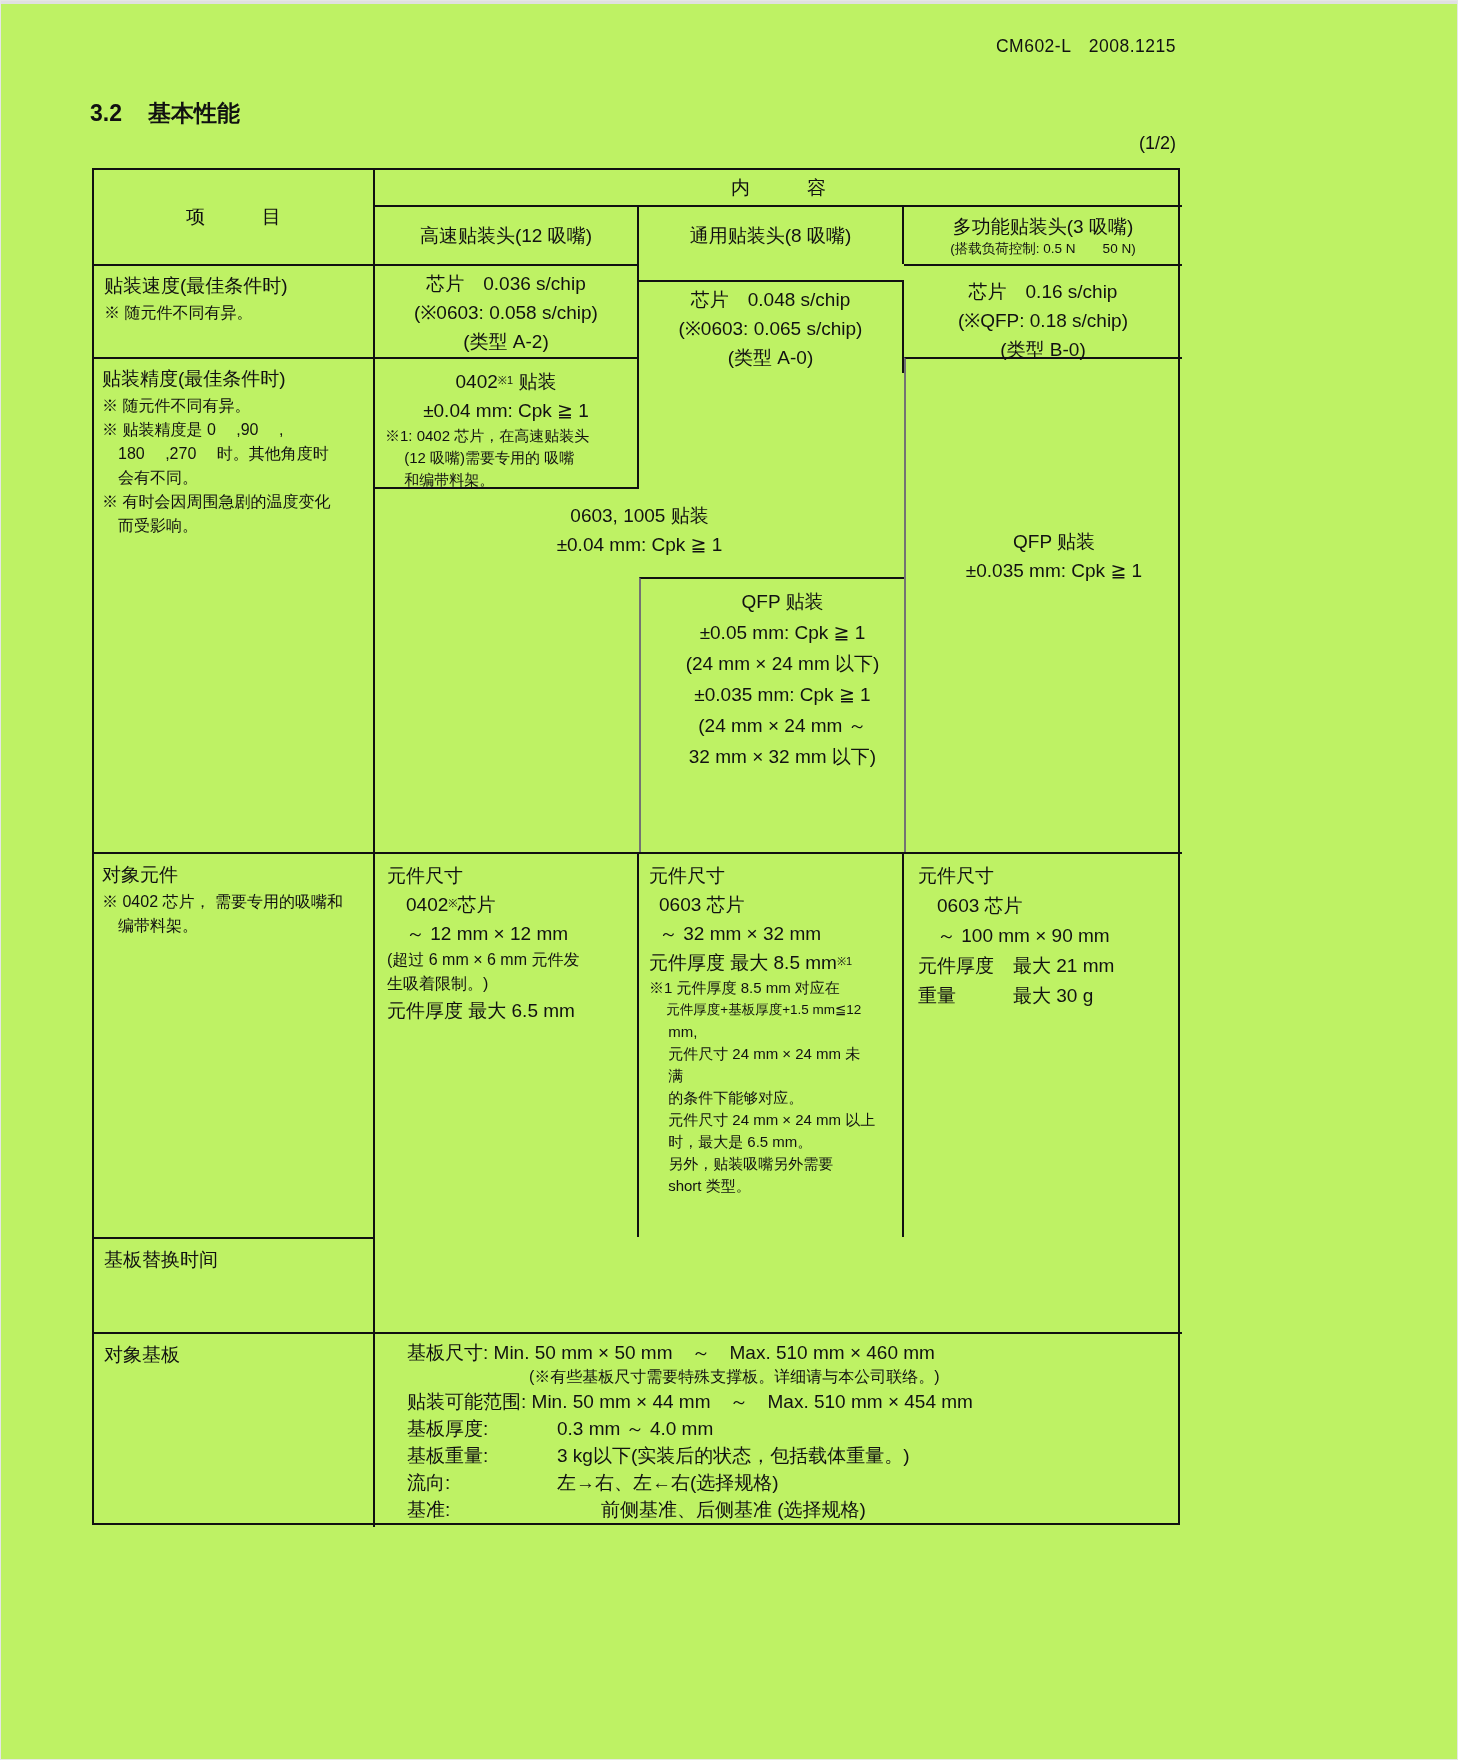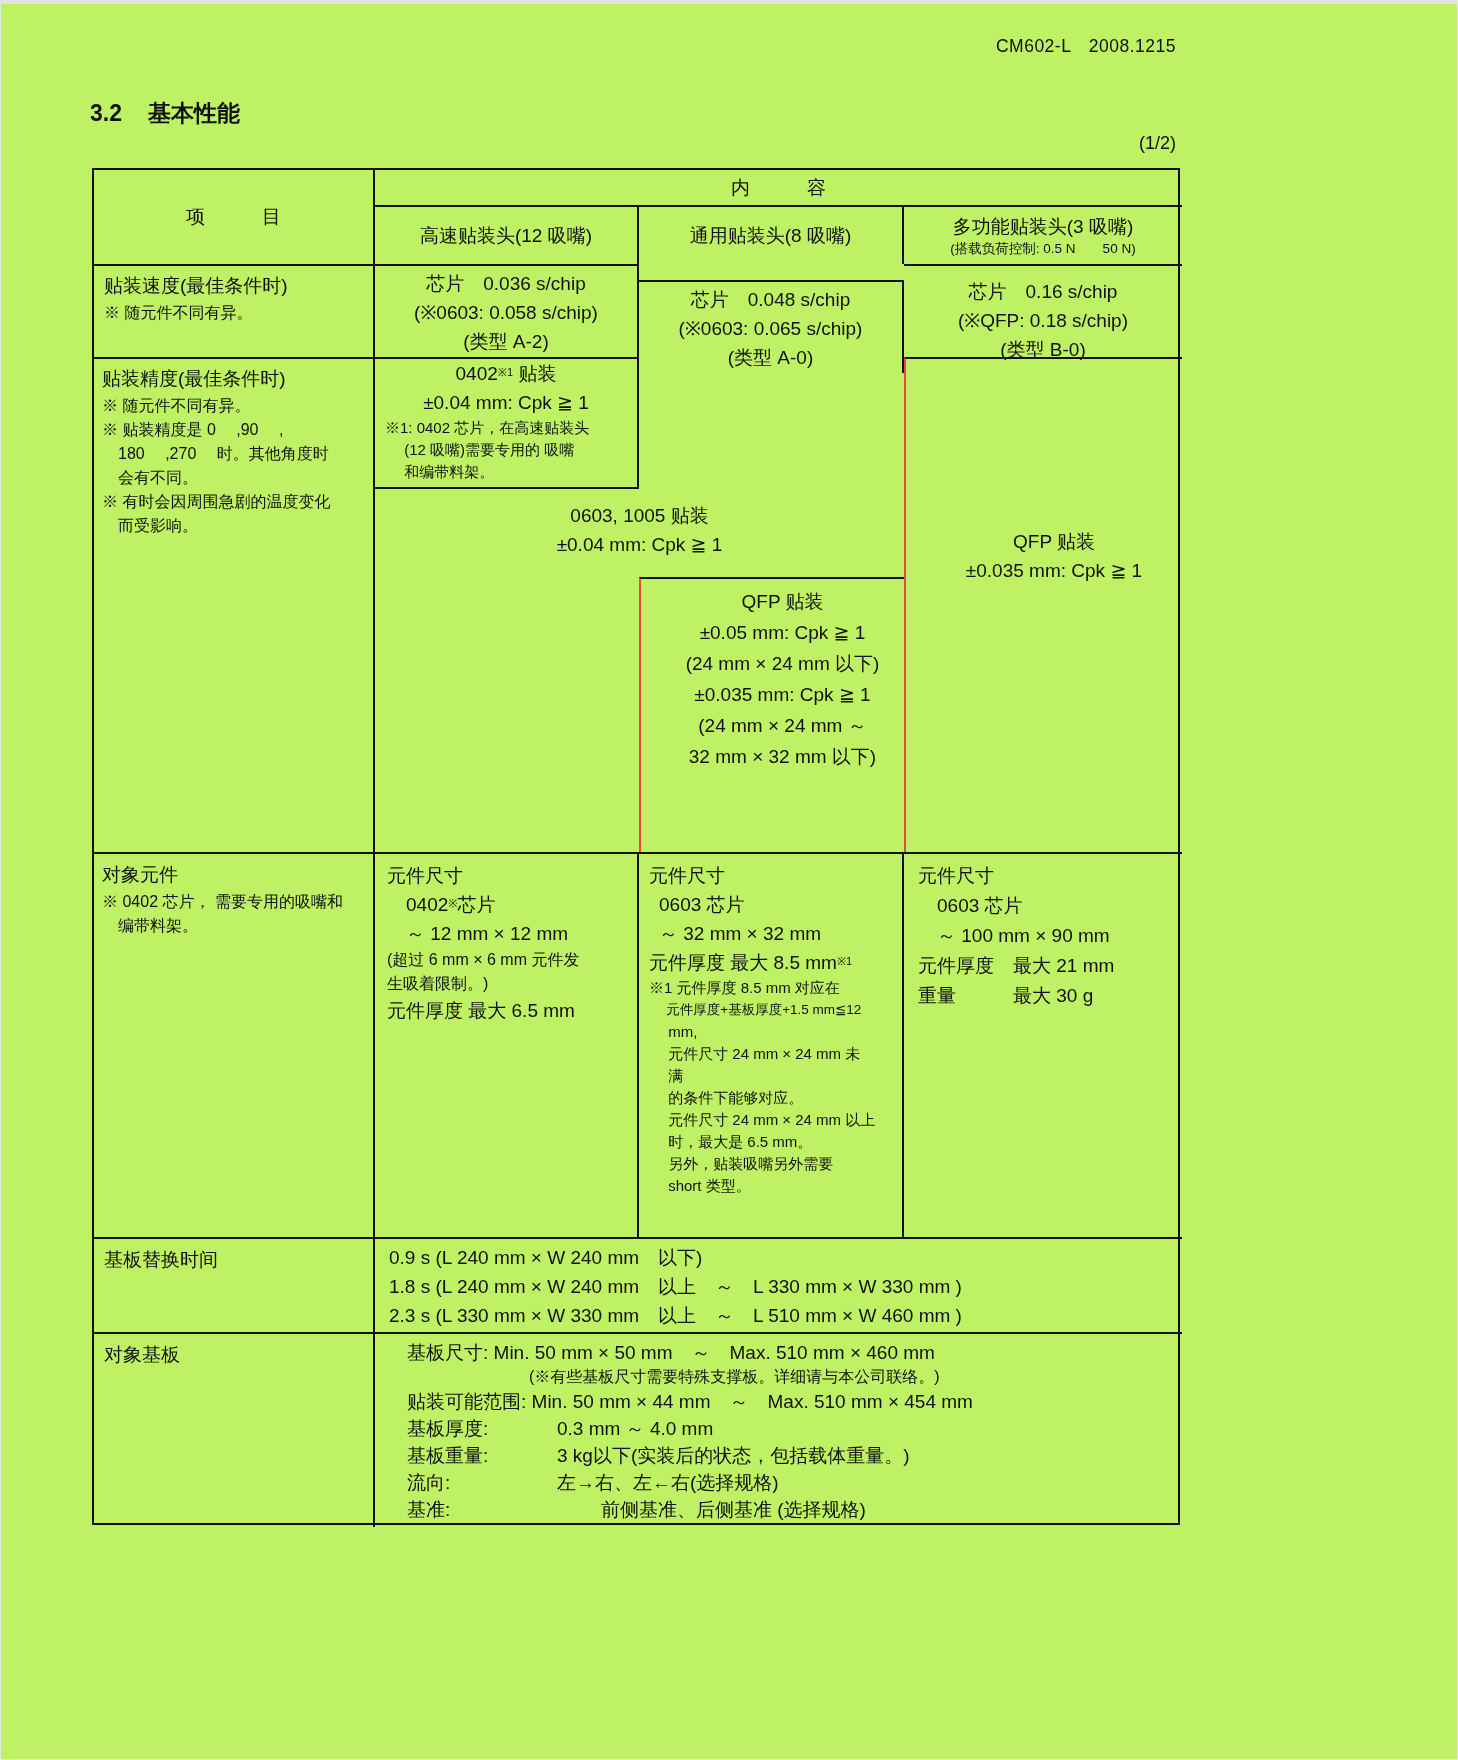--- a/index.html
+++ b/index.html
@@ -10,21 +10,21 @@
     overflow:hidden;
   }
   .doc-header{position:absolute;top:34px;right:282px;font-size:17.5px;letter-spacing:.5px;}
   .section-title{position:absolute;top:98px;left:90px;font-size:23px;font-weight:bold;}
   .section-title .no{margin-right:26px;}
   .page-indicator{position:absolute;top:133px;right:282px;font-size:18px;}
 
   .tbl{position:absolute;left:92px;top:168px;width:1088px;height:1357px;border:2px solid #111;box-sizing:border-box;}
   .cell{position:absolute;box-sizing:border-box;}
   .bt{border-top:2px solid #111;} .br{border-right:2px solid #111;}
-  .bb{border-bottom:2px solid #111;} .bl{border-left:2px solid #ef4444;padding-left:20px;}
+  .bb{border-bottom:2px solid #111;} .bl{border-left:2px solid #737373;padding-left:20px;}
   .ctr{text-align:center;}
   .main{font-size:19px;line-height:30px;white-space:pre;}
   .m29{font-size:19px;line-height:29px;white-space:pre;}
   .note{font-size:16px;line-height:24px;white-space:pre;}
   .small{font-size:15px;line-height:22px;white-space:pre;}
   .tiny{font-size:13.5px;line-height:22px;white-space:pre;}
   sup.marker{font-size:11px;vertical-align:top;position:relative;top:-1px;}
   .pair{display:flex;}
   .pair .lbl{width:150px;flex:0 0 150px;}
   .flexctr{display:flex;flex-direction:column;justify-content:center;align-items:center;}
@@ -84,21 +84,21 @@
     <div class="cell bt br" style="left:0;top:187px;width:281px;height:495px;padding:5px 8px;">
       <div class="main">贴装精度(最佳条件时)</div>
       <div class="note">※ 随元件不同有异。</div>
       <div class="note">※ 贴装精度是 0　 ,90　 ,</div>
       <div class="note">　180　 ,270　 时。其他角度时</div>
       <div class="note">　会有不同。</div>
       <div class="note">※ 有时会因周围急剧的温度变化</div>
       <div class="note">　而受影响。</div>
     </div>
 
-    <div class="cell bt br bb" style="left:281px;top:187px;width:264px;height:132px;padding-top:0;">
+    <div class="cell bt br bb" style="left:281px;top:187px;width:264px;height:132px;padding-top:8px;">
       <div class="ctr" style="font-size:19px;line-height:29px;white-space:pre;"><span>0402</span><sup class="marker">※1</sup><span> 贴装</span></div>
       <div class="ctr m29">±0.04 mm: Cpk ≧ 1</div>
       <div class="small" style="padding-left:10px;">※1: 0402 芯片，在高速贴装头</div>
       <div class="small" style="padding-left:10px;">　 (12 吸嘴)需要专用的 吸嘴</div>
       <div class="small" style="padding-left:10px;">　 和编带料架。</div>
     </div>
 
     <div class="cell ctr" style="left:281px;top:319px;width:529px;height:88px;padding-top:12px;">
       <div class="m29">0603, 1005 贴装</div>
       <div class="m29">±0.04 mm: Cpk ≧ 1</div>
@@ -154,25 +154,20 @@
       <div class="main">元件尺寸</div>
       <div class="main">　0603 芯片</div>
       <div class="main">　～ 100 mm × 90 mm</div>
       <div class="main">元件厚度　最大 21 mm</div>
       <div class="main">重量　　　最大 30 g</div>
     </div>
 
     <div class="cell bt br" style="left:0;top:1067px;width:281px;height:95px;padding:6px 10px;">
       <div class="main">基板替换时间</div>
     </div>
-    <div class="cell bt" style="left:281px;top:1067px;width:807px;height:95px;padding:4px 0 0 14px;">
-      <div class="m29">0.9 s (L 240 mm × W 240 mm　以下)</div>
-      <div class="m29">1.8 s (L 240 mm × W 240 mm　以上　～　L 330 mm × W 330 mm )</div>
-      <div class="m29">2.3 s (L 330 mm × W 330 mm　以上　～　L 510 mm × W 460 mm )</div>
-    </div>
 
     <div class="cell bt br" style="left:0;top:1162px;width:281px;height:195px;padding:6px 10px;">
       <div class="main">对象基板</div>
     </div>
     <div class="cell bt" style="left:281px;top:1162px;width:807px;height:195px;padding:5px 0 0 32px;">
       <div style="font-size:19px;line-height:27px;white-space:pre;">基板尺寸: Min. 50 mm × 50 mm　～　Max. 510 mm × 460 mm</div>
       <div class="note" style="padding-left:122px;line-height:22px;">(※有些基板尺寸需要特殊支撑板。详细请与本公司联络。)</div>
       <div style="font-size:19px;line-height:27px;white-space:pre;">贴装可能范围: Min. 50 mm × 44 mm　～　Max. 510 mm × 454 mm</div>
       <div class="pair" style="font-size:19px;line-height:27px;white-space:pre;">
         <span class="lbl">基板厚度:</span><span>0.3 mm ～ 4.0 mm</span>

